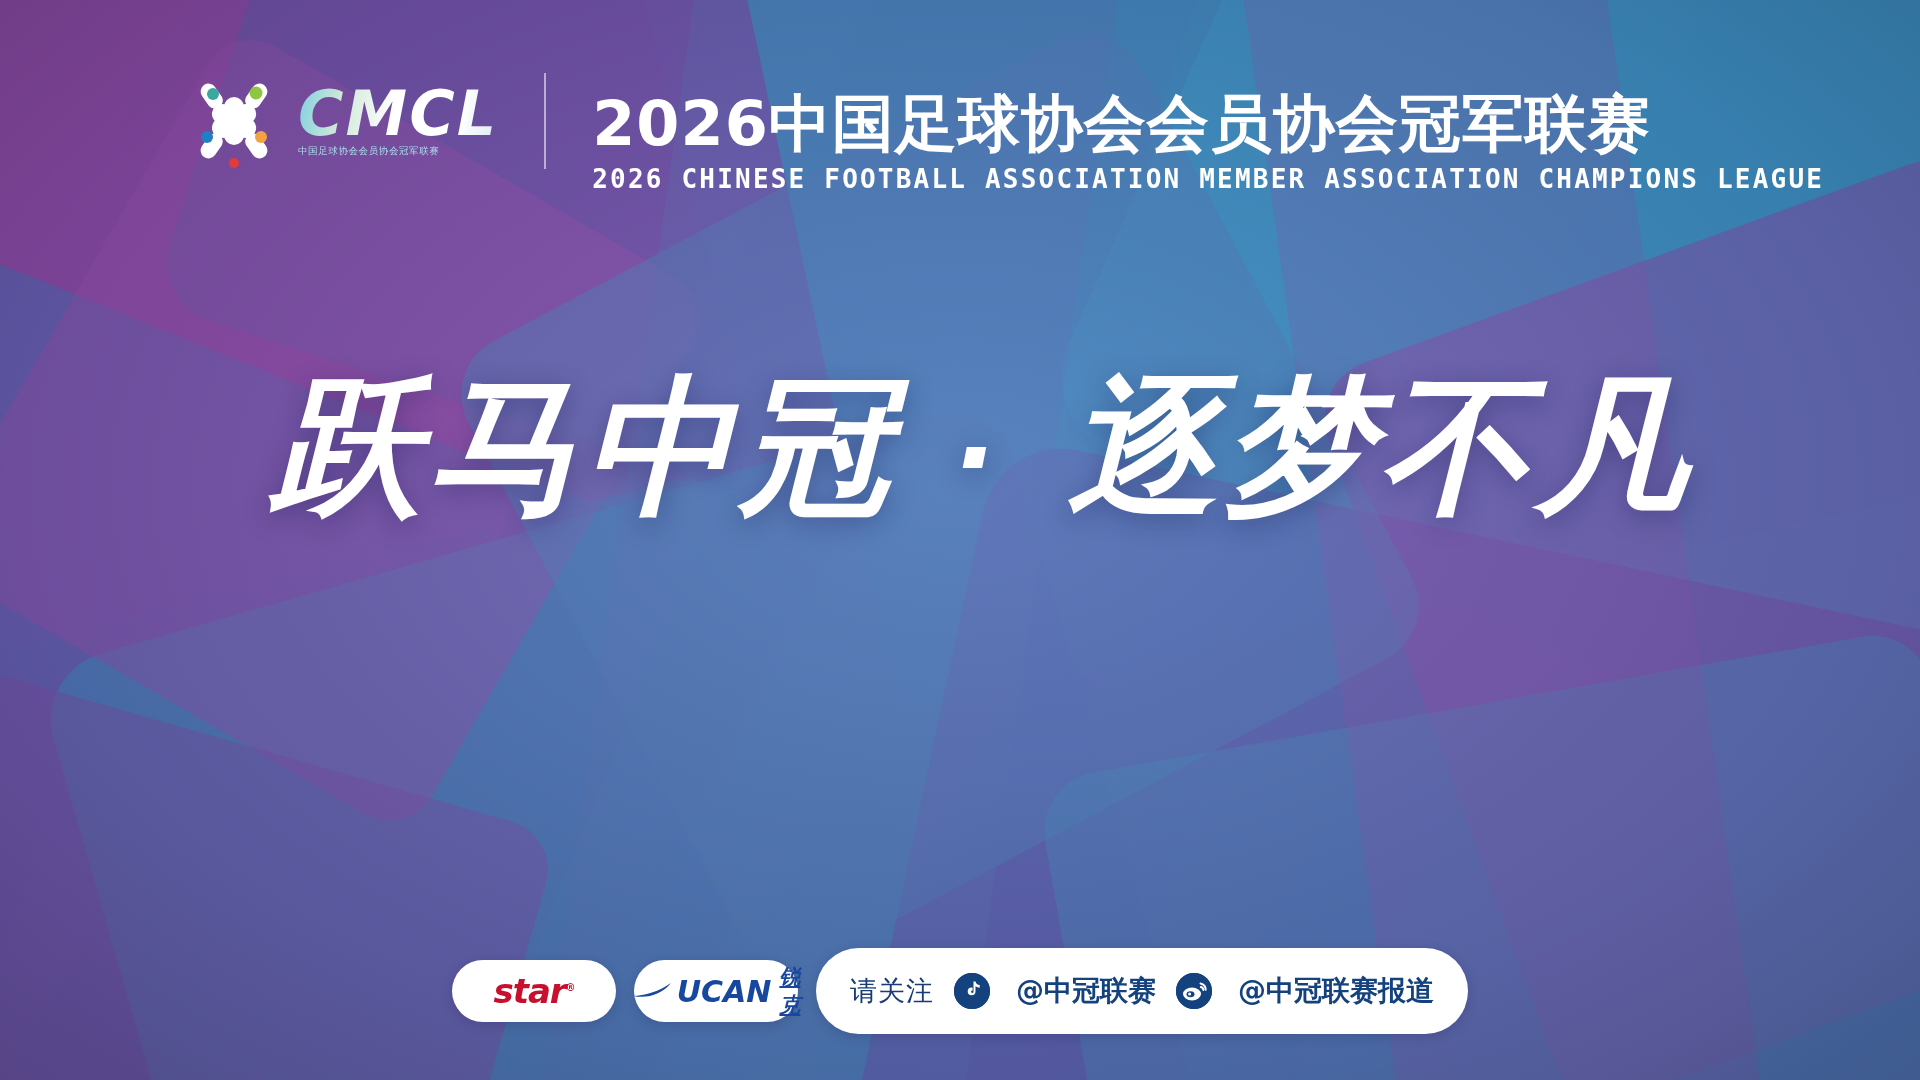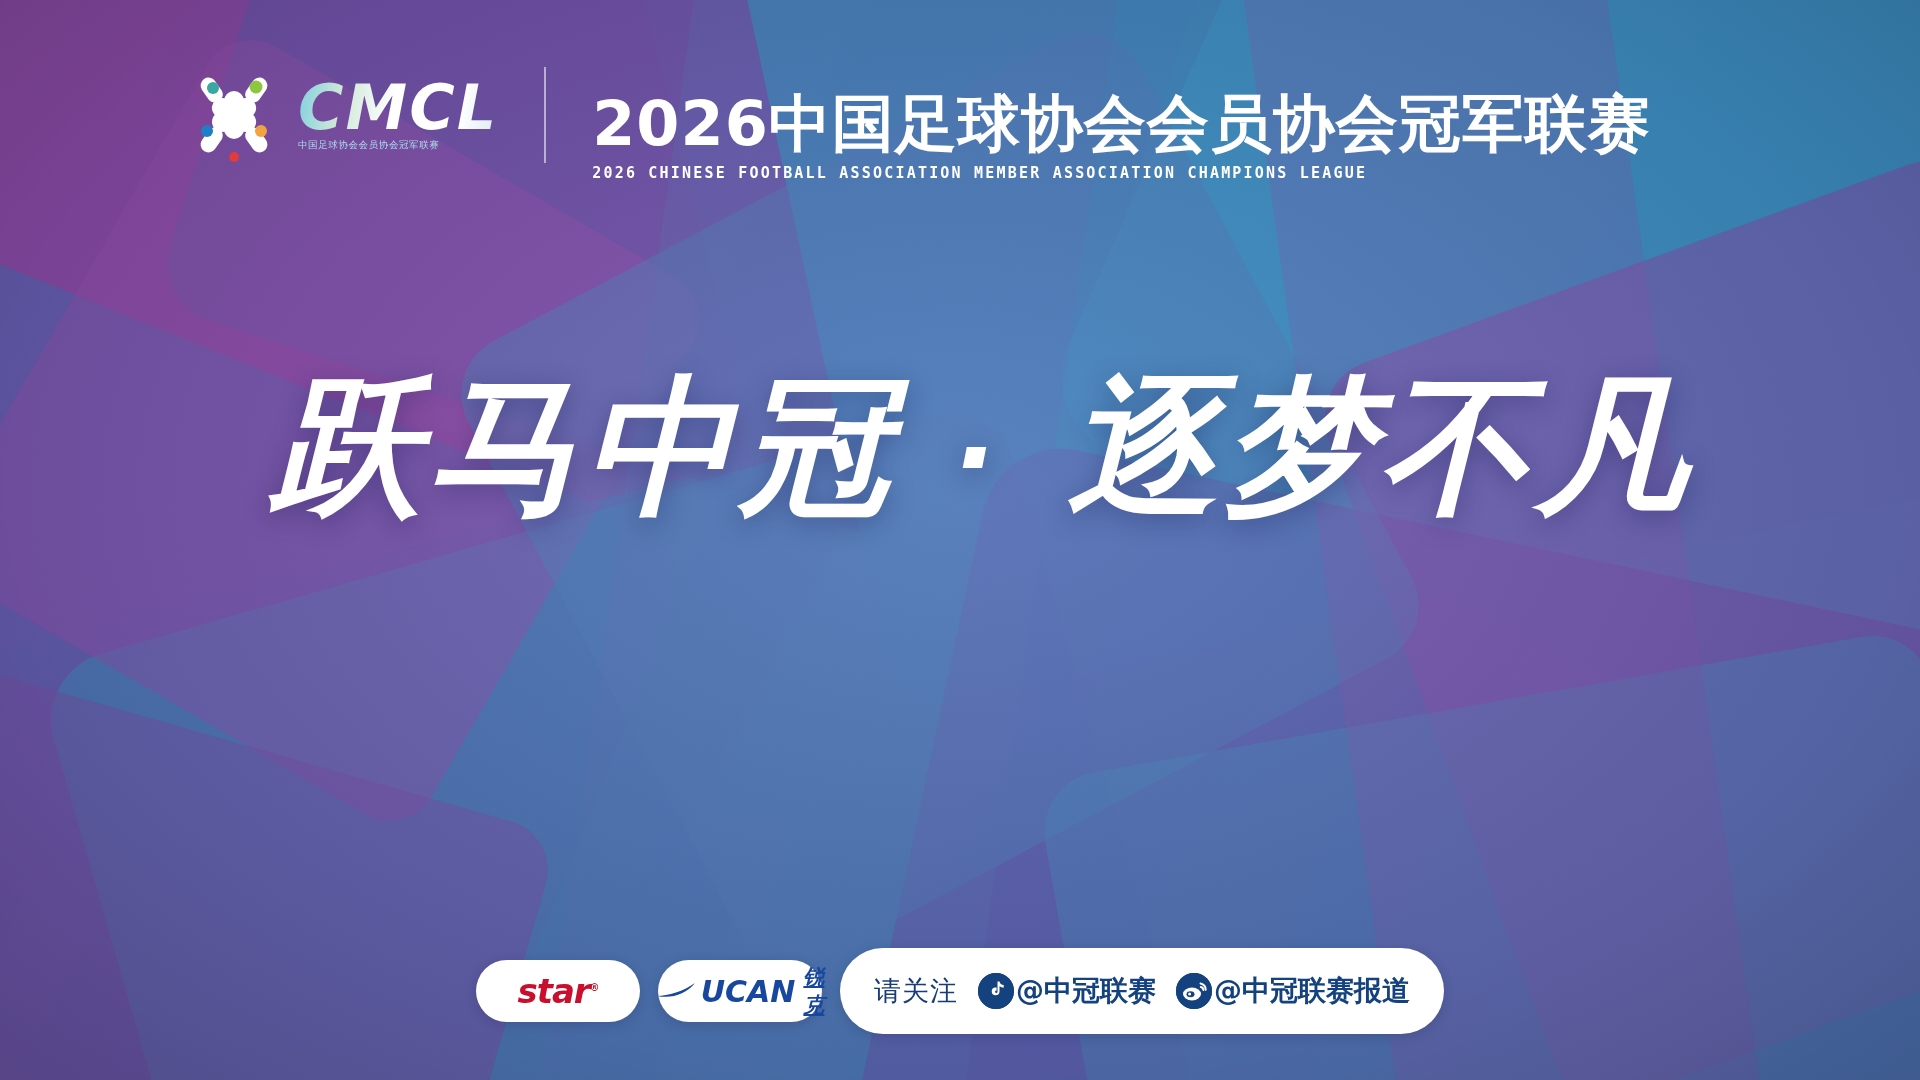--- a/index.html
+++ b/index.html
@@ -55,21 +55,21 @@
   .cmcl-text{font-size:62px;font-weight:bold;font-style:italic;letter-spacing:2px;line-height:.95;
              background:linear-gradient(100deg,#7fcfe0 0%,#cfe8d8 22%,#ffffff 48%,#ffffff 80%,#dbe9f2 100%);
              -webkit-background-clip:text;background-clip:text;color:transparent;
              font-family:"DejaVu Sans","Liberation Sans",sans-serif;text-align:center;}
   .cmcl-sub{font-size:9.5px;color:#a9dcea;letter-spacing:.6px;line-height:1.25;margin-top:2px;
             font-family:Liberation Mono, monospace;white-space:nowrap;}
   .divider{width:2px;height:96px;background:rgba(255,255,255,.55);margin:0 46px;}
   .title-wrap{display:flex;flex-direction:column;justify-content:center;margin-top:44px;}
   .title-cn{font-size:62px;line-height:1.02;color:#ffffff;font-weight:bold;letter-spacing:1px;
             font-family:"DejaVu Sans","Liberation Sans",sans-serif;white-space:nowrap;}
-  .title-en{font-size:15px;color:#ffffff;letter-spacing:2.2px;font-weight:bold;margin-top:9px;
+  .title-en{font-size:26px;color:#ffffff;letter-spacing:2.2px;font-weight:bold;margin-top:9px;
             font-family:"DejaVu Sans Mono","Liberation Mono",monospace;white-space:nowrap;}
 
   
   .slogan{position:absolute;left:0;right:0;top:372px;text-align:center;
           font-size:150px;line-height:1;color:#ffffff;font-weight:bold;font-style:italic;
           letter-spacing:6px;white-space:nowrap;
           font-family:"DejaVu Sans","Liberation Sans",sans-serif;
           text-shadow:0 6px 26px rgba(20,24,80,.35);padding-left:43px;}
   .slogan .dot{font-size:110px;vertical-align:middle;letter-spacing:14px;}
 
@@ -85,21 +85,21 @@
              font-family:"DejaVu Sans","Liberation Sans",sans-serif;position:relative;}
   .star-logo sup{font-size:10px;vertical-align:super;}
   .ucan-logo{display:flex;align-items:center;gap:5px;}
   .ucan-mark{width:40px;height:18px;position:relative;}
   .ucan-text{font-size:30px;font-weight:bold;font-style:italic;color:#17479e;letter-spacing:0;
              font-family:"DejaVu Sans","Liberation Sans",sans-serif;}
   .ucan-cn{font-size:21px;font-weight:bold;font-style:italic;color:#17479e;margin-left:3px;
            font-family:"DejaVu Sans","Liberation Sans",sans-serif;text-decoration:underline;}
   .follow-label{font-size:27px;color:#173c78;font-weight:normal;letter-spacing:1px;
                 font-family:"DejaVu Sans","Liberation Sans",sans-serif;}
-  .social-item{display:flex;align-items:center;gap:2px;}
+  .social-item{display:flex;align-items:center;gap:26px;}
   .social-icon{width:36px;height:36px;border-radius:50%;flex:0 0 auto;position:relative;
                display:flex;align-items:center;justify-content:center;}
   .icon-douyin{background:#14427e;}
   .icon-weibo{background:#14427e;}
   .handle{font-size:28px;color:#14427e;font-weight:bold;letter-spacing:0;
           font-family:"DejaVu Sans","Liberation Sans",sans-serif;white-space:nowrap;}
 </style>
 </head>
 <body>
 

